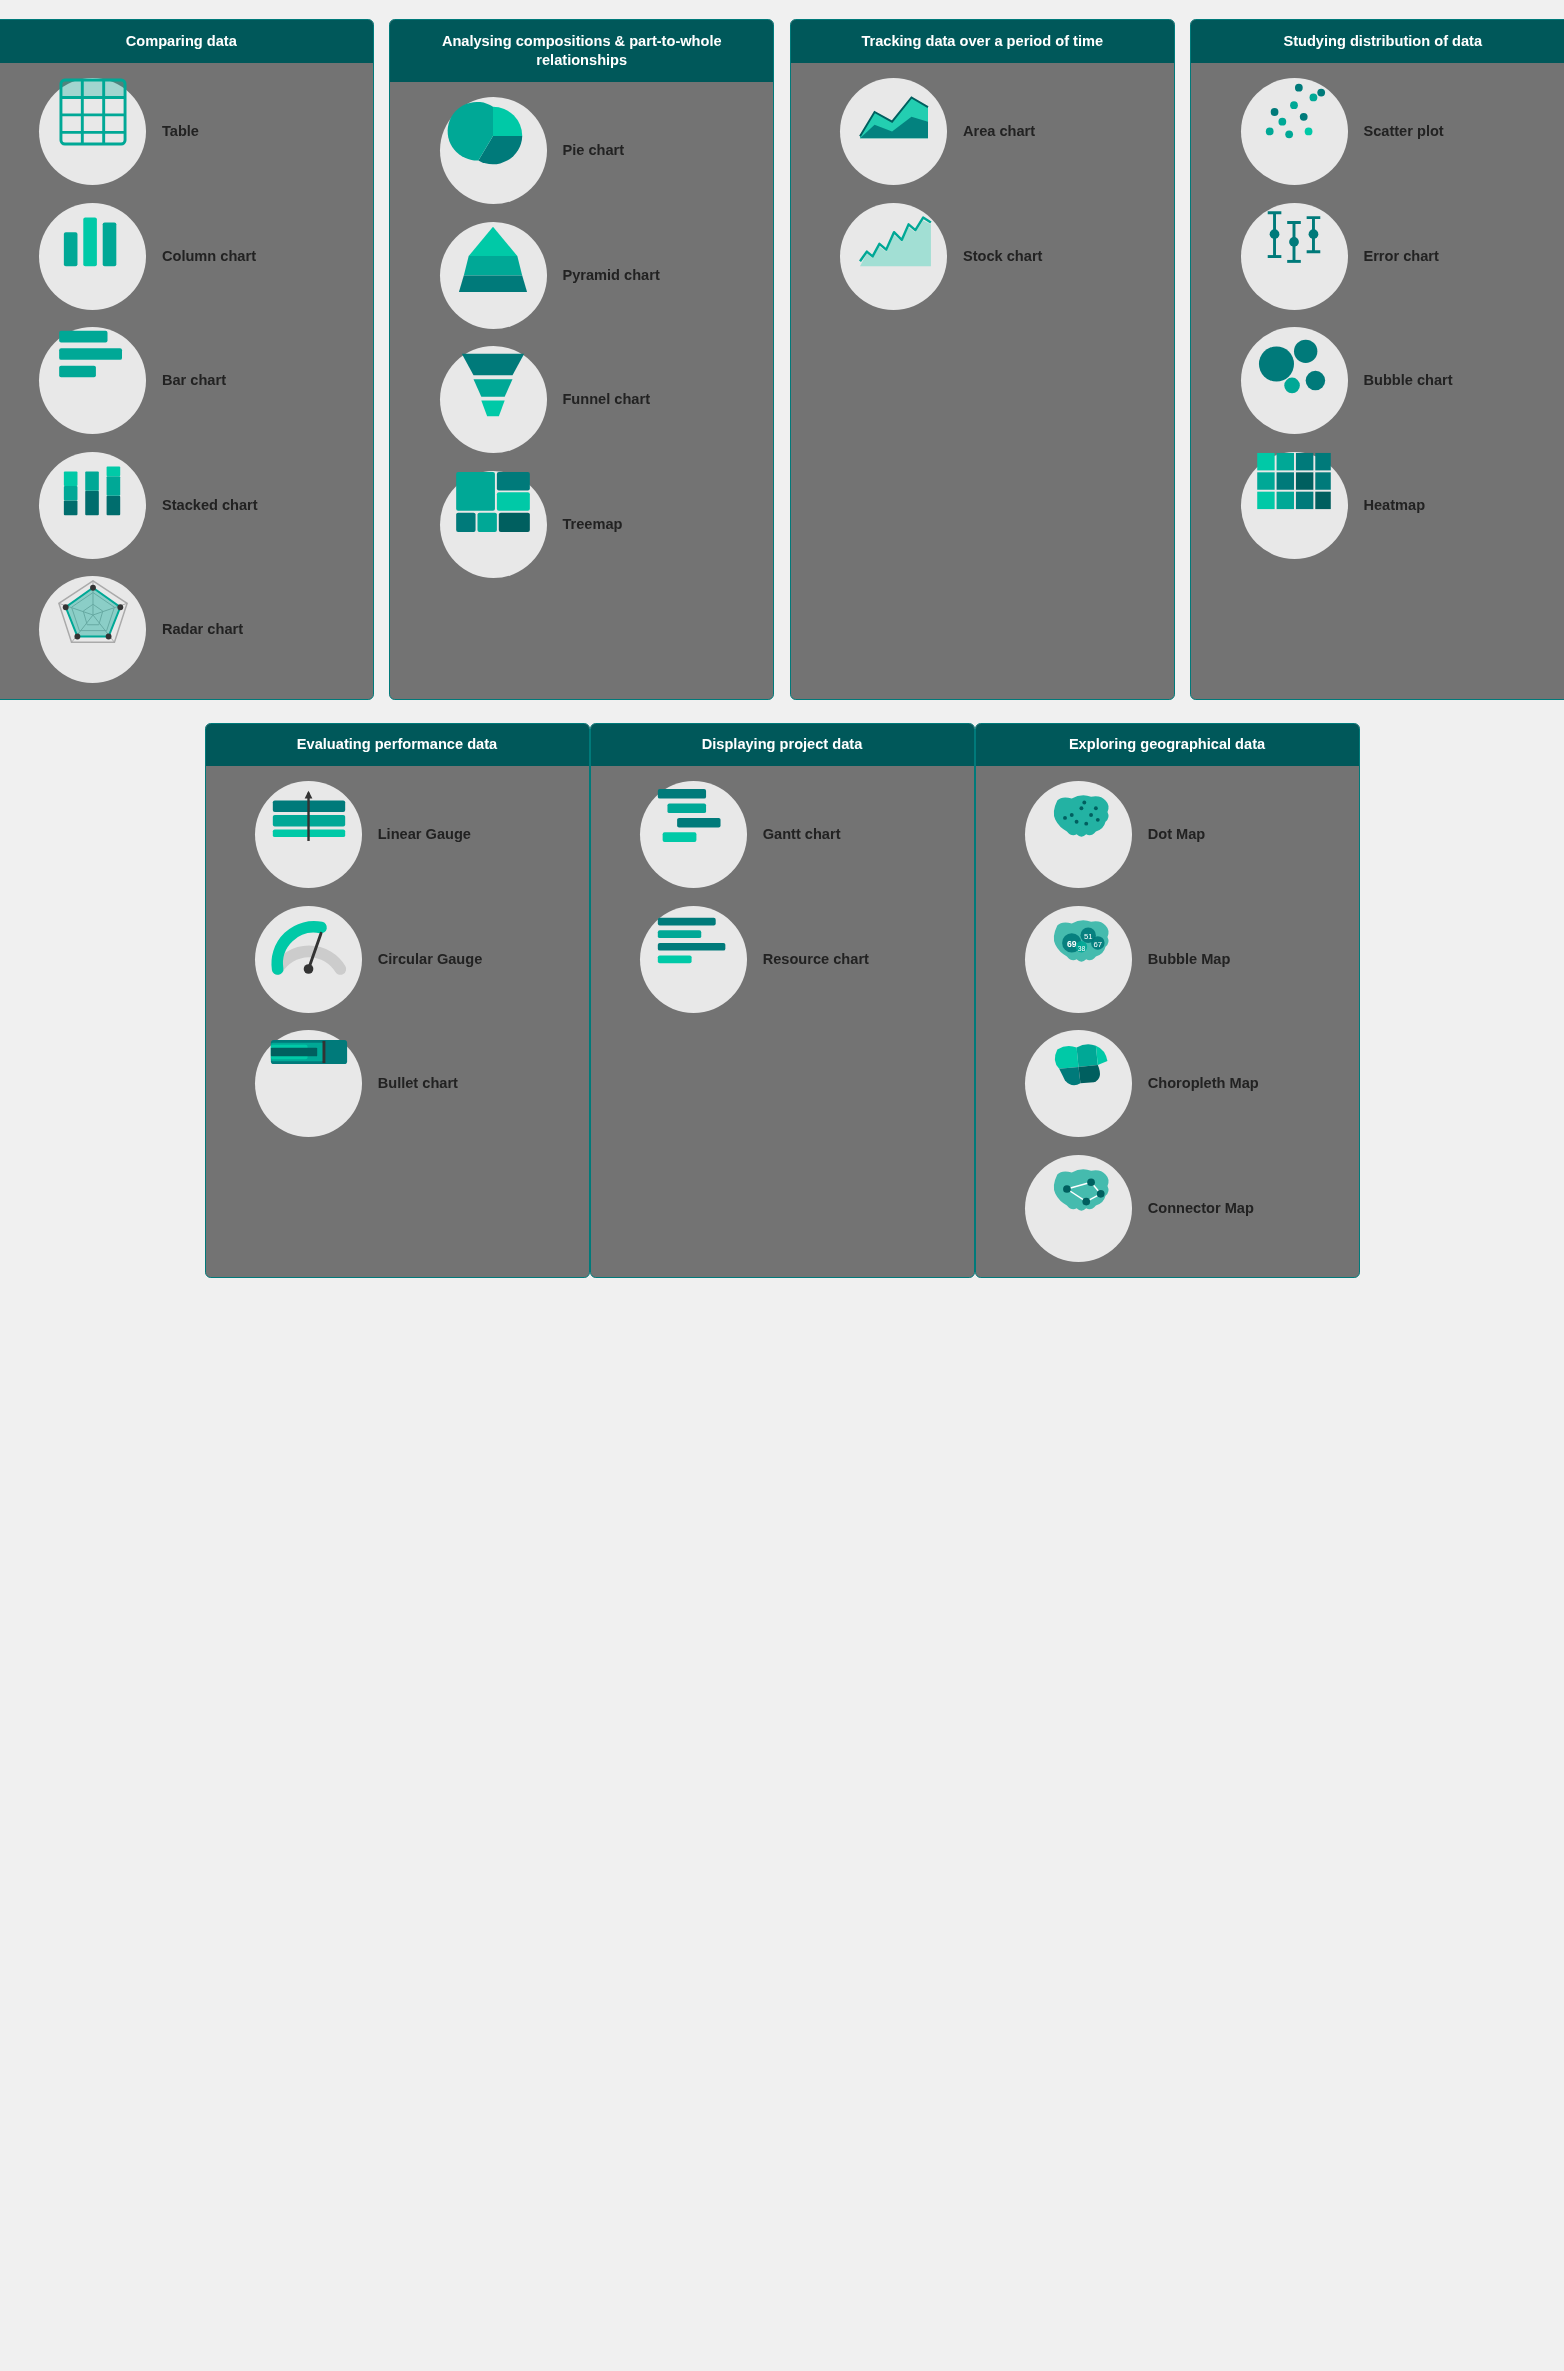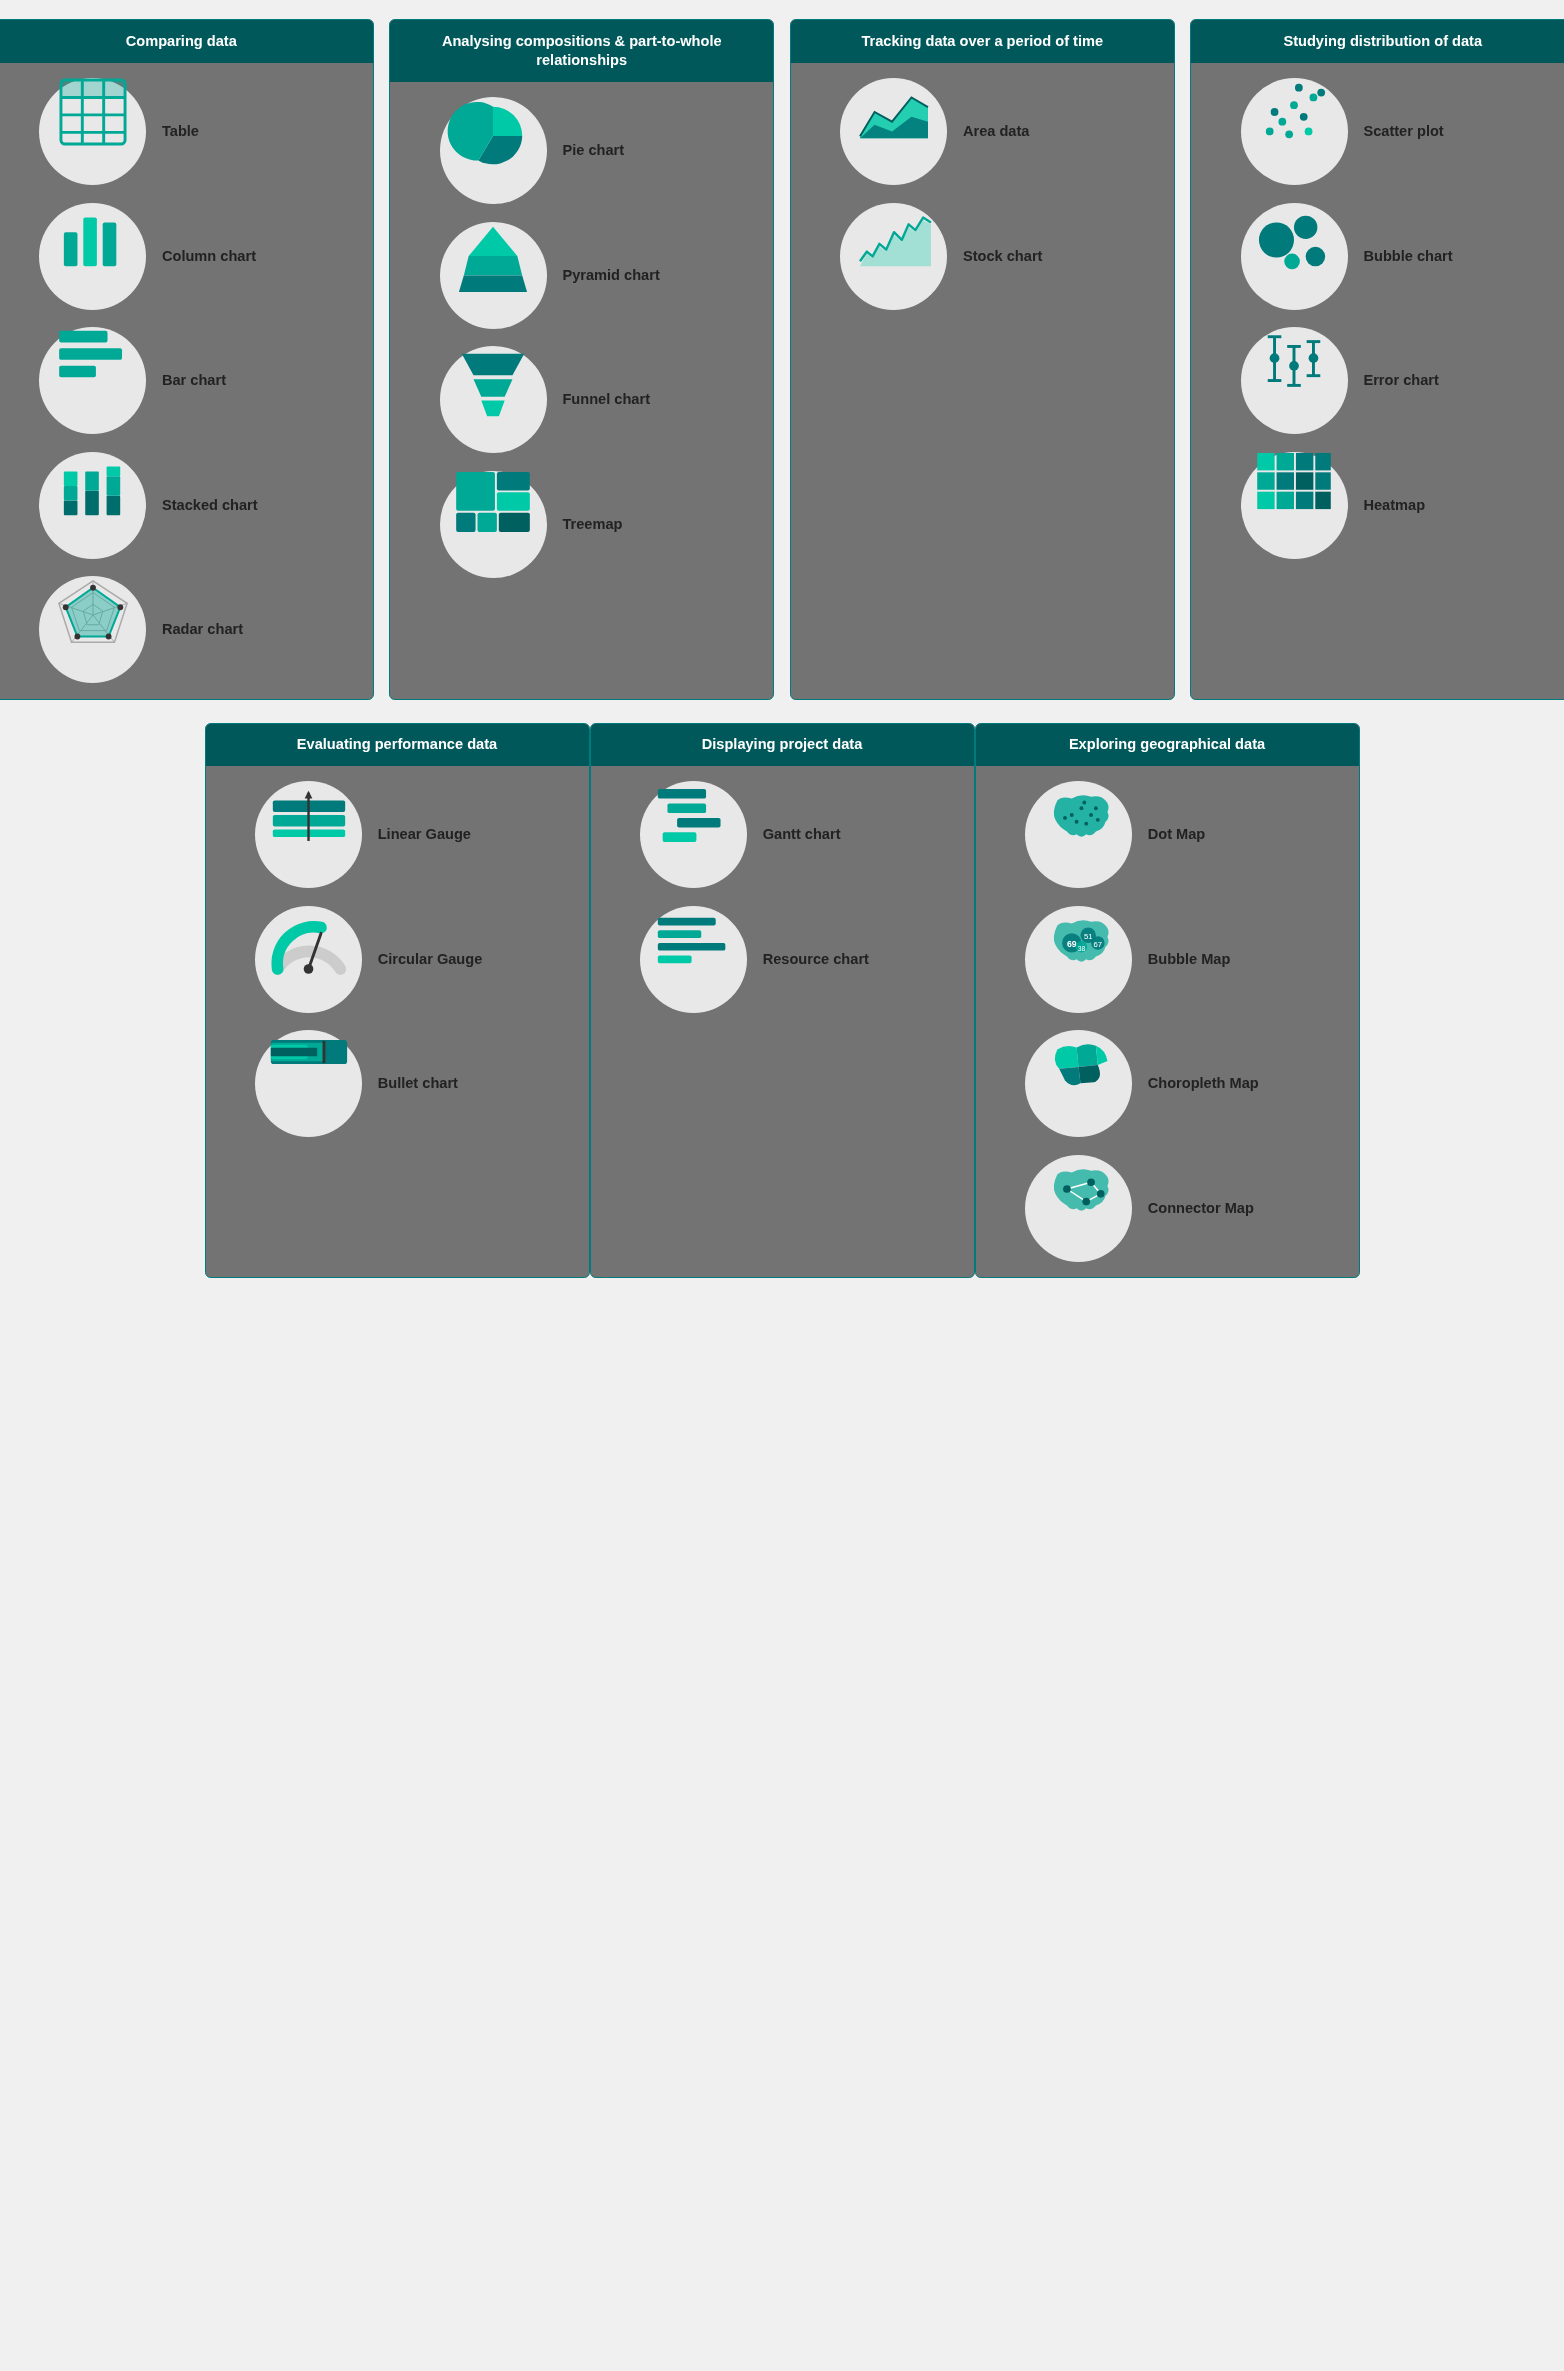--- a/index.html
+++ b/index.html
@@ -243,21 +243,21 @@
 
         <div class="chart-item">
           <div class="chart-icon-circle">
             <svg width="78" height="68" viewBox="0 0 80 70">
               <polyline points="5,60 20,35 38,45 58,20 75,30" fill="none" stroke="#007a7a" stroke-width="0"></polyline>
               <polygon points="5,60 20,35 38,45 58,20 75,30 75,62 5,62" fill="#00c9a7" opacity="0.85"></polygon>
               <polygon points="5,62 20,48 38,55 58,40 75,45 75,62 5,62" fill="#007a7a" opacity="0.9"></polygon>
               <polyline points="5,60 20,35 38,45 58,20 75,30" fill="none" stroke="#005f5f" stroke-width="2"></polyline>
             </svg>
           </div>
-          <span class="chart-label">Area data</span>
+          <span class="chart-label">Area chart</span>
         </div>
 
         <div class="chart-item">
           <div class="chart-icon-circle">
             <svg width="78" height="68" viewBox="0 0 80 70">
 
               <polyline points="5,60 12,50 18,55 25,42 32,48 40,30 48,38 55,22 62,28 70,15 78,20" fill="none" stroke="#00a896" stroke-width="2.5" stroke-linejoin="round"></polyline>
 
               <polygon points="5,65 12,52 18,57 25,45 32,50 40,33 48,40 55,25 62,30 70,18 78,22 78,65" fill="#00c9a7" opacity="0.3"></polygon>
             </svg>
@@ -286,50 +286,50 @@
               <circle cx="35" cy="58" r="4" fill="#00a896"></circle>
               <circle cx="45" cy="10" r="4" fill="#007a7a"></circle>
             </svg>
           </div>
           <span class="chart-label">Scatter plot</span>
         </div>
 
         <div class="chart-item">
           <div class="chart-icon-circle">
             <svg width="78" height="73" viewBox="0 0 80 75">
+
+              <line x1="20" y1="10" x2="20" y2="55" stroke="#007a7a" stroke-width="3"></line>
+              <line x1="13" y1="10" x2="27" y2="10" stroke="#007a7a" stroke-width="3"></line>
+              <line x1="13" y1="55" x2="27" y2="55" stroke="#007a7a" stroke-width="3"></line>
+              <circle cx="20" cy="32" r="5" fill="#007a7a"></circle>
+
+              <line x1="40" y1="20" x2="40" y2="60" stroke="#007a7a" stroke-width="3"></line>
+              <line x1="33" y1="20" x2="47" y2="20" stroke="#007a7a" stroke-width="3"></line>
+              <line x1="33" y1="60" x2="47" y2="60" stroke="#007a7a" stroke-width="3"></line>
+              <circle cx="40" cy="40" r="5" fill="#007a7a"></circle>
+
+              <line x1="60" y1="15" x2="60" y2="50" stroke="#007a7a" stroke-width="3"></line>
+              <line x1="53" y1="15" x2="67" y2="15" stroke="#007a7a" stroke-width="3"></line>
+              <line x1="53" y1="50" x2="67" y2="50" stroke="#007a7a" stroke-width="3"></line>
+              <circle cx="60" cy="32" r="5" fill="#007a7a"></circle>
+            </svg>
+          </div>
+          <span class="chart-label">Error chart</span>
+        </div>
+
+        <div class="chart-item">
+          <div class="chart-icon-circle">
+            <svg width="78" height="73" viewBox="0 0 80 75">
               <circle cx="22" cy="38" r="18" fill="#007a7a"></circle>
               <circle cx="52" cy="25" r="12" fill="#007a7a"></circle>
               <circle cx="62" cy="55" r="10" fill="#007a7a"></circle>
               <circle cx="38" cy="60" r="8" fill="#00a896"></circle>
             </svg>
           </div>
           <span class="chart-label">Bubble chart</span>
-        </div>
-
-        <div class="chart-item">
-          <div class="chart-icon-circle">
-            <svg width="78" height="73" viewBox="0 0 80 75">
-
-              <line x1="20" y1="10" x2="20" y2="55" stroke="#007a7a" stroke-width="3"></line>
-              <line x1="13" y1="10" x2="27" y2="10" stroke="#007a7a" stroke-width="3"></line>
-              <line x1="13" y1="55" x2="27" y2="55" stroke="#007a7a" stroke-width="3"></line>
-              <circle cx="20" cy="32" r="5" fill="#007a7a"></circle>
-
-              <line x1="40" y1="20" x2="40" y2="60" stroke="#007a7a" stroke-width="3"></line>
-              <line x1="33" y1="20" x2="47" y2="20" stroke="#007a7a" stroke-width="3"></line>
-              <line x1="33" y1="60" x2="47" y2="60" stroke="#007a7a" stroke-width="3"></line>
-              <circle cx="40" cy="40" r="5" fill="#007a7a"></circle>
-
-              <line x1="60" y1="15" x2="60" y2="50" stroke="#007a7a" stroke-width="3"></line>
-              <line x1="53" y1="15" x2="67" y2="15" stroke="#007a7a" stroke-width="3"></line>
-              <line x1="53" y1="50" x2="67" y2="50" stroke="#007a7a" stroke-width="3"></line>
-              <circle cx="60" cy="32" r="5" fill="#007a7a"></circle>
-            </svg>
-          </div>
-          <span class="chart-label">Error chart</span>
         </div>
 
         <div class="chart-item">
           <div class="chart-icon-circle">
             <svg width="76" height="60" viewBox="0 0 78 62">
               <rect x="1" y="1" width="18" height="18" fill="#00c9a7"></rect>
               <rect x="21" y="1" width="18" height="18" fill="#00a896"></rect>
               <rect x="41" y="1" width="18" height="18" fill="#007a7a"></rect>
               <rect x="61" y="1" width="16" height="18" fill="#007a7a"></rect>
               <rect x="1" y="21" width="18" height="18" fill="#00a896"></rect>

